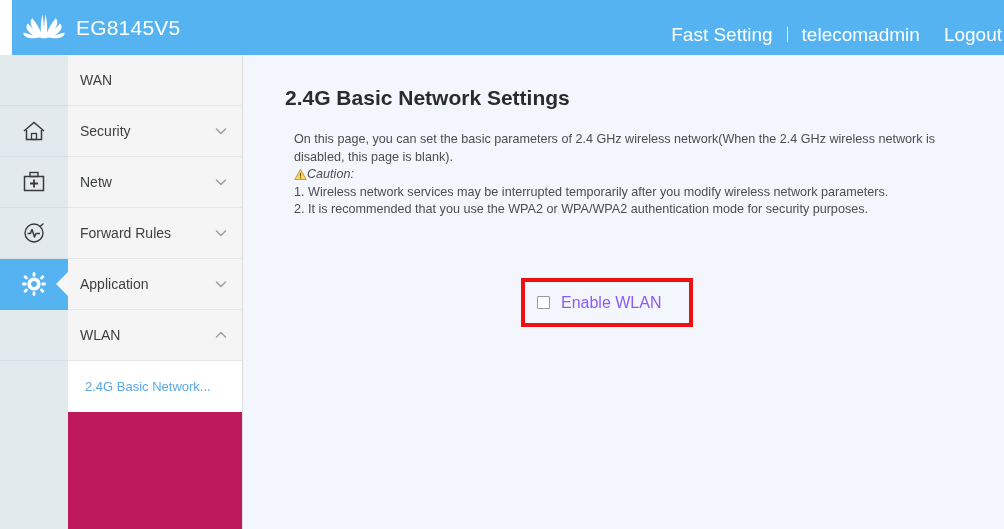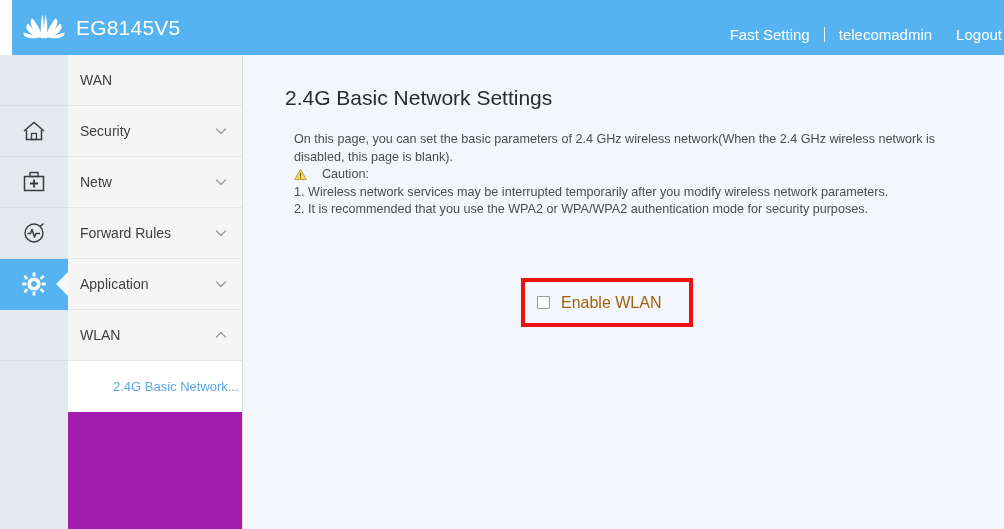--- a/index.html
+++ b/index.html
@@ -21,21 +21,21 @@
     display:flex;align-items:center;gap:10px;
   }
   .logo{width:44px;height:30px;display:block;}
   .brand-name{
     color:#ffffff;font-size:21px;letter-spacing:.2px;line-height:1;
     font-weight:400;
   }
   .header-right{
     position:absolute;right:14px;top:0;height:69px;
     display:flex;align-items:center;
-    color:#ffffff;font-size:15px;
+    color:#ffffff;font-size:19px;
   }
   .header-right .hlink{color:#ffffff;text-decoration:none;white-space:nowrap;}
   .hsep{
     display:inline-block;width:1px;height:15px;background:#ffffff;
     opacity:.85;margin:0 14px;
   }
   .hgap{display:inline-block;width:24px;}
 
   
   .rail{
@@ -55,73 +55,73 @@
     width:0;height:0;
     border-top:13px solid transparent;
     border-bottom:13px solid transparent;
     border-right:13px solid #f7f7f7;
   }
   .rail-icon{width:26px;height:26px;display:block;}
 
   
   .menu{
     position:absolute;left:68px;top:55px;width:175px;height:474px;
-    background:#a21caf;border-right:1px solid #dcdcdc;box-sizing:border-box;
+    background:#be185d;border-right:1px solid #dcdcdc;box-sizing:border-box;
   }
   .menu-item{
     position:relative;height:51px;box-sizing:border-box;
     background:#f5f5f5;border-bottom:1px solid #e6e6e6;
     display:flex;align-items:center;
     padding:0 14px 0 12px;
   }
   .menu-item .mlabel{
     font-size:14px;color:#3c3f41;flex:1;white-space:nowrap;
   }
   .chev{width:14px;height:14px;display:block;flex:0 0 auto;}
-  .submenu{background:#ffffff;padding-left:28px;}
+  .submenu{background:#ffffff;}
   .sub-item{
     height:51px;display:flex;align-items:center;
     padding-left:17px;font-size:13px;color:#1d1d1d;
     background:#ffffff;white-space:nowrap;box-sizing:border-box;
   }
   .sub-item.active{color:#5aa8e8;}
 
   
   .content{
     position:absolute;left:243px;top:55px;width:761px;height:474px;
     background:#f3f6fc;box-sizing:border-box;
   }
   .page-title{
     position:absolute;left:42px;top:31px;
-    font-size:21px;color:#2b2b2b;font-weight:400;white-space:nowrap;
+    font-size:21px;color:#2b2b2b;font-weight:700;white-space:nowrap;
   }
   .desc{
     position:absolute;left:45px;top:76px;width:672px;
     font-size:12.6px;color:#4d4d4d;line-height:17.5px;margin-left:6px;
   }
   .desc p{margin:0;}
-  .caution-line{display:flex;align-items:center;gap:15px;}
+  .caution-line{display:flex;align-items:center;gap:0;font-style:italic;}
   .warn-icon{width:13px;height:13px;display:block;flex:0 0 auto;}
 
   .redbox{
     position:absolute;left:278px;top:223px;width:172px;height:49px;
     border:4px solid #ee1111;box-sizing:border-box;
     background:#f3f6fc;
   }
   .redbox-inner{
     position:absolute;left:0;top:0;width:100%;height:100%;
     display:flex;align-items:center;padding-left:12px;box-sizing:border-box;
   }
   .cbx{
     width:13px;height:13px;box-sizing:border-box;
     border:1px solid #9a9a9a;background:#fdfdfd;border-radius:1px;
     flex:0 0 auto;
   }
   .cbx-label{
-    margin-left:11px;font-size:16px;color:#a16207;white-space:nowrap;
+    margin-left:11px;font-size:16px;color:#8b5cf6;white-space:nowrap;
   }
 </style>
 </head>
 <body>
 
 <div id="app">
 
   <div class="header">
     <div class="brand">
       <svg class="logo" viewBox="0 0 44 30">

